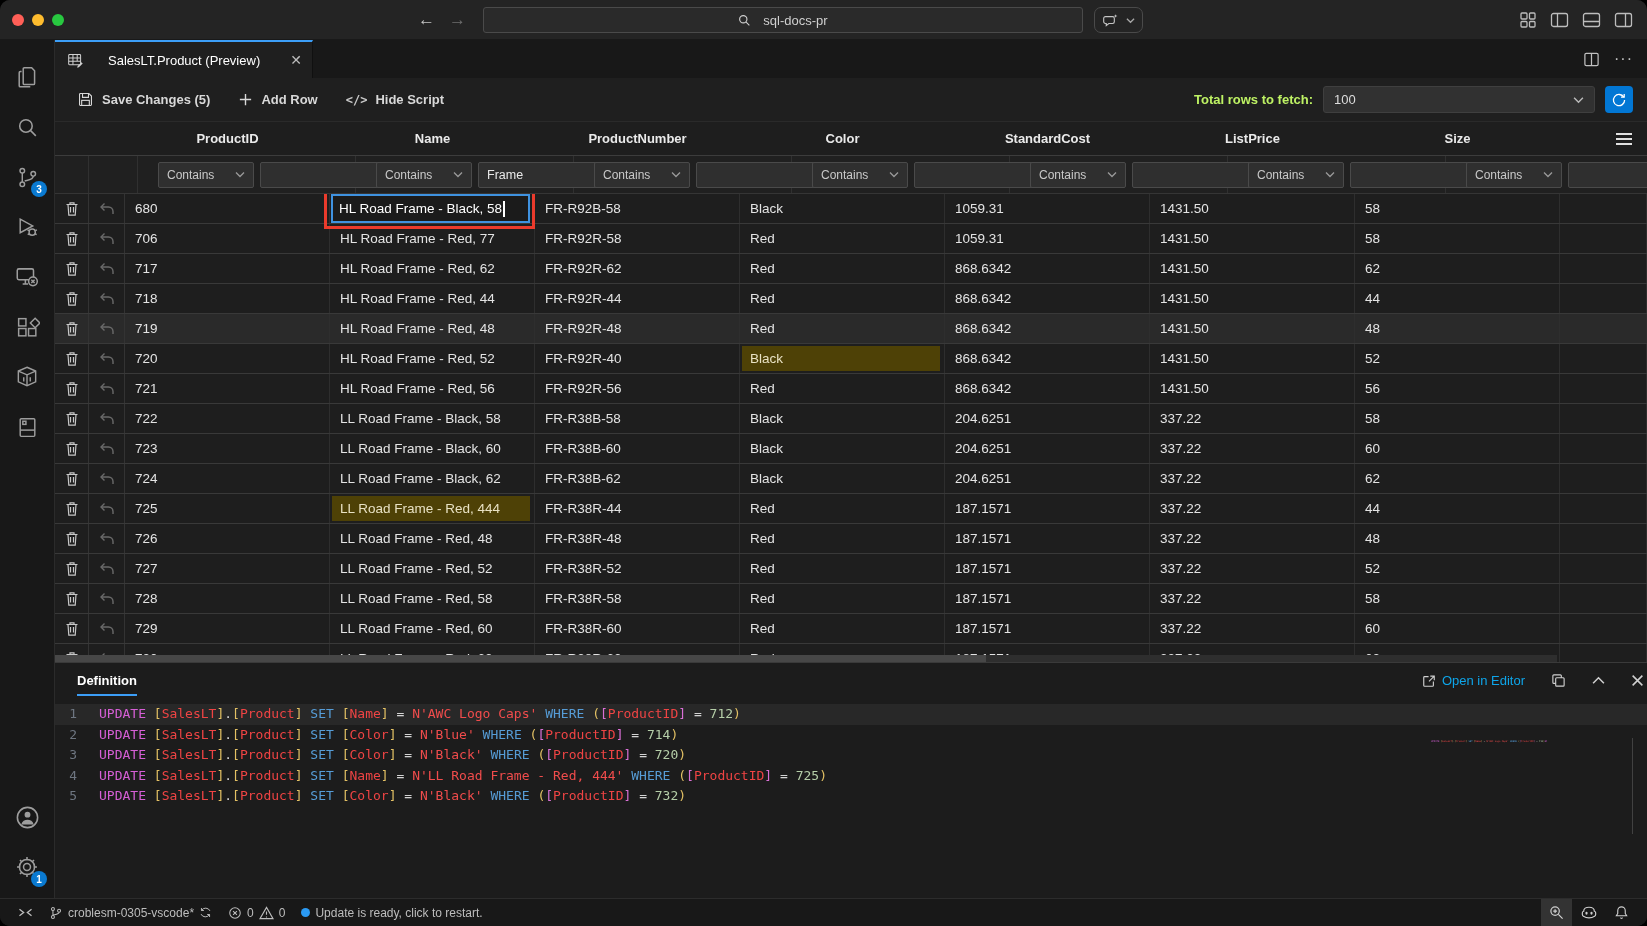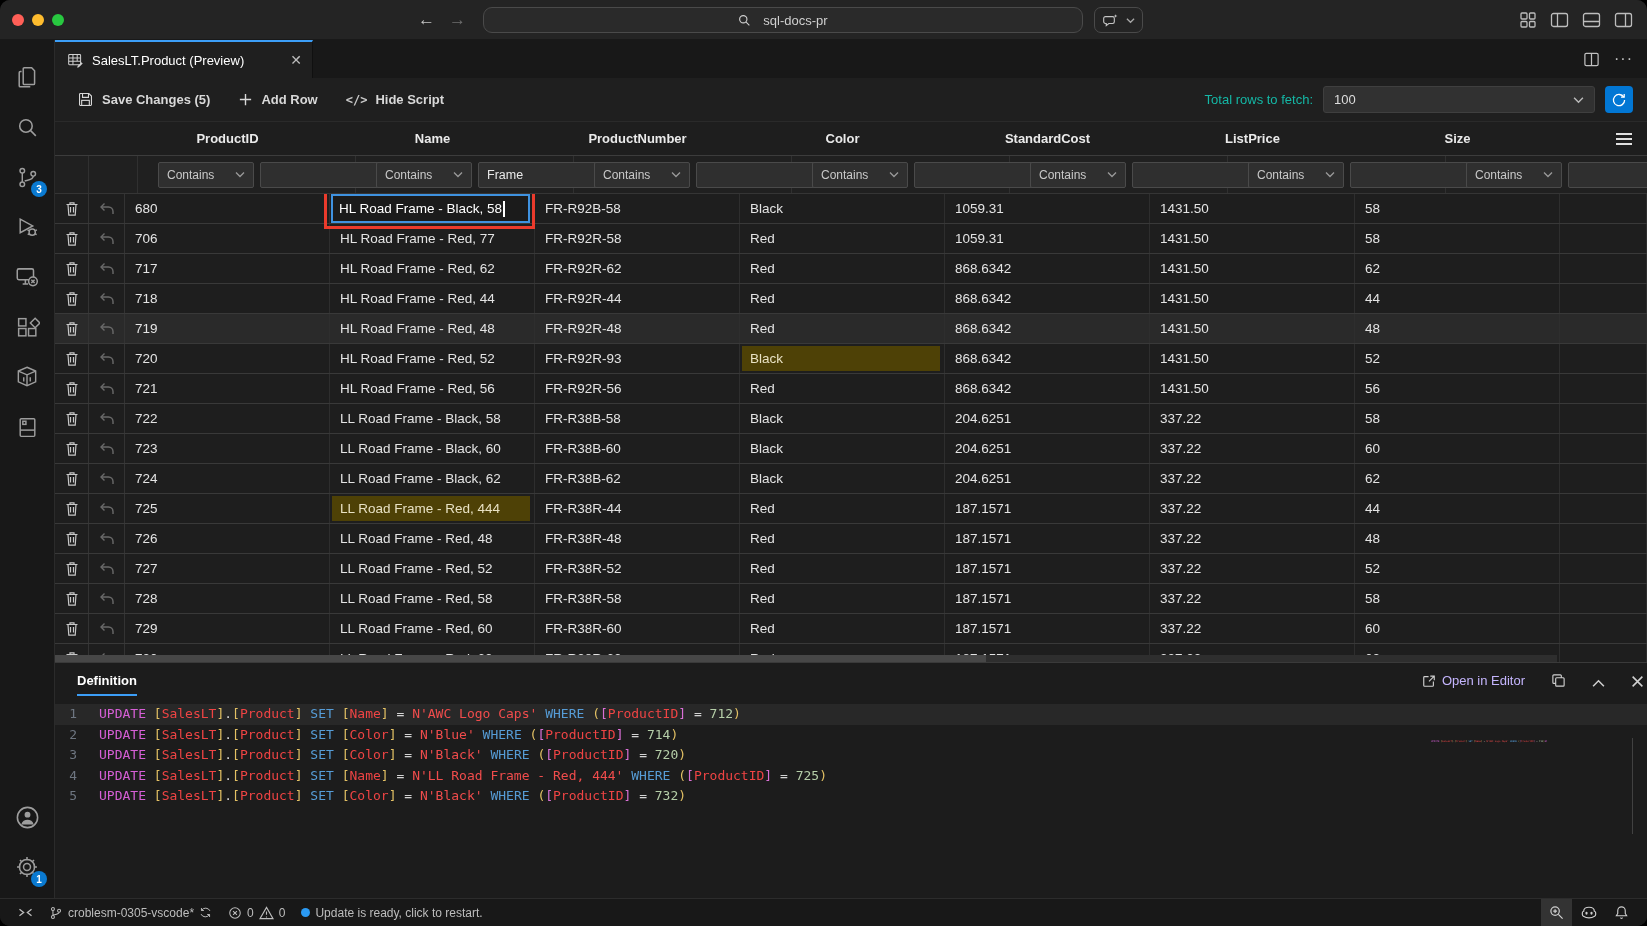--- a/index.html
+++ b/index.html
@@ -7,47 +7,47 @@
   body { font-family:"Liberation Sans", sans-serif; }
   .window { position:relative; width:1647px; height:926px; background:#1f1f1f; border-radius:10px; overflow:hidden; display:flex; flex-direction:column; }
 
   
   .titlebar { height:40px; background:#242424; display:flex; align-items:center; flex:0 0 auto; position:relative; border-bottom:1px solid #191919; }
   .traffic { display:flex; gap:8px; padding-left:12px; width:90px; }
   .tl { width:12px; height:12px; border-radius:50%; }
   .tl.red{ background:#ff5f57; } .tl.yellow{ background:#febc2e; } .tl.green{ background:#28c840; }
   .nav-arrows { position:absolute; left:418px; top:0; height:40px; display:flex; align-items:center; gap:14px; font-size:17px; }
   .nav-back { color:#c5c5c5; } .nav-fwd { color:#6e6e6e; }
-  .command-center { position:absolute; left:483px; top:7px; width:600px; height:26px; background:#2a2a2a; border:1px solid #4a4a4a; border-radius:9px; display:flex; align-items:center; justify-content:center; gap:12px; color:#cfcfcf; font-size:13px; }
+  .command-center { position:absolute; left:483px; top:7px; width:600px; height:26px; background:#2a2a2a; border:1px solid #4a4a4a; border-radius:3px; display:flex; align-items:center; justify-content:center; gap:12px; color:#cfcfcf; font-size:13px; }
   .copilot-btn { position:absolute; left:1094px; top:7px; height:26px; border:1px solid #4a4a4a; border-radius:7px; display:flex; align-items:center; padding:0 7px; gap:7px; color:#c5c5c5; }
   .titlebar-right { position:absolute; right:14px; top:0; height:40px; display:flex; align-items:center; gap:13px; }
   .titlebar-right svg { display:block; }
 
   
   .main { flex:1 1 auto; display:flex; min-height:0; }
   .activitybar { width:55px; background:#181818; border-right:1px solid #2b2b2b; display:flex; flex-direction:column; align-items:center; padding-top:12px; flex:0 0 auto; }
   .ab-item { position:relative; width:48px; height:50px; display:flex; align-items:center; justify-content:center; }
   .ab-spacer { flex:1; }
   .badge { position:absolute; right:4px; bottom:5px; min-width:16px; height:16px; border-radius:9px; background:#0a7ad1; color:#fff; font-size:10px; font-weight:bold; display:flex; align-items:center; justify-content:center; padding:0 3px; }
 
   .editor-area { flex:1; display:flex; flex-direction:column; min-width:0; background:#1f1f1f; }
 
   
   .tabstrip { height:38px; background:#181818; display:flex; align-items:stretch; flex:0 0 auto; position:relative; }
-  .tab { width:258px; background:#1f1f1f; border-top:2px solid #3c9ef7; border-right:1px solid #101010; display:flex; align-items:center; gap:8px; padding:0 10px 0 12px; color:#fff; font-size:13px; }
+  .tab { width:258px; background:#1f1f1f; border-top:2px solid #3c9ef7; border-right:1px solid #101010; display:flex; align-items:center; gap:24px; padding:0 10px 0 12px; color:#fff; font-size:13px; }
   .tab-close { margin-left:auto; color:#bdbdbd; font-size:14px; }
   .tab-actions { position:absolute; right:14px; top:0; height:38px; display:flex; align-items:center; gap:14px; color:#c0c0c0; }
   .ellipsis { font-size:16px; letter-spacing:1px; color:#c0c0c0; }
 
   
   .toolbar { height:44px; display:flex; align-items:center; padding:0 14px 0 22px; gap:28px; border-bottom:1px solid #2a2a2a; flex:0 0 auto; background:#1f1f1f; }
   .tb-item { display:flex; align-items:center; gap:8px; color:#d8d8d8; font-size:13px; font-weight:bold; }
   .tb-code { font-family:"DejaVu Sans Mono", monospace; font-weight:bold; font-size:12px; color:#c9c9c9; }
   .toolbar-right { margin-left:auto; display:flex; align-items:center; gap:10px; }
-  .tr-label { color:#14b8a6; font-size:13px; font-weight:normal; }
+  .tr-label { color:#bef264; font-size:13px; font-weight:bold; }
   .tr-select { width:272px; height:27px; background:#313131; border:1px solid #3f3f3f; border-radius:3px; display:flex; align-items:center; color:#dddddd; font-size:13px; padding:0 10px; }
   .tr-select .chev { margin-left:auto; color:#bbb; }
   .refresh-btn { width:28px; height:27px; background:#0277d4; border-radius:4px; display:flex; align-items:center; justify-content:center; }
 
   
   .grid { flex:1; display:flex; flex-direction:column; min-height:0; }
   .grid-cols { display:grid; grid-template-columns:34px 36px repeat(7, 205px) 1fr; }
   .grid-header { height:34px; align-items:center; background:#1e1e1e; border-bottom:1px solid #3c3c3c; flex:0 0 auto; position:relative; }
   .gh-cell { color:#eaeaea; font-size:13px; font-weight:bold; text-align:center; }
   .gh-menu { display:flex; justify-content:flex-end; padding-right:14px; }
@@ -68,21 +68,21 @@
   .edit-box { position:absolute; top:0; bottom:0; left:1px; right:4px; border:2px solid #3f92e0; background:#1b1b1b; display:flex; align-items:center; padding-left:6px; color:#fff; font-size:13.5px; white-space:nowrap; }
   .caret { width:2px; height:16px; background:#fff; margin-left:1px; }
   .hscroll { position:absolute; left:0; right:90px; bottom:0; height:7px; background:#2e2e2e; }
   .hscroll .thumb { height:100%; width:62%; background:#474747; }
 
   
   .defpanel { height:236px; flex:0 0 auto; background:#1c1c1c; border-top:1px solid #3a3a3a; display:flex; flex-direction:column; position:relative; }
   .def-header { height:35px; display:flex; align-items:center; padding:0 3px 0 22px; flex:0 0 auto; }
   .def-title { color:#ffffff; font-size:13px; font-weight:bold; position:relative; padding-bottom:8px; margin-top:8px; }
   .def-title::after { content:""; position:absolute; left:0; right:0; bottom:0; height:2px; background:#3c9ef7; }
-  .def-actions { margin-left:auto; display:flex; align-items:flex-end; gap:26px; color:#c4b5fd; font-size:13px; }
+  .def-actions { margin-left:auto; display:flex; align-items:center; gap:26px; color:#0ea5e9; font-size:13px; }
   .def-open { display:flex; align-items:center; gap:6px; }
   .code-area { flex:1; position:relative; font-family:"DejaVu Sans Mono", monospace; font-size:13px; padding-top:6px; overflow:hidden; }
   .code-line { display:flex; line-height:20.5px; white-space:pre; }
   .code-line.current { background:rgba(255,255,255,0.055); }
   .line-num { width:44px; text-align:right; color:#6e7681; flex:0 0 auto; padding-right:22px; }
   .tk-kwm { color:#d65fd6; } .tk-kwb { color:#569cd6; } .tk-b1 { color:#e2c064; } .tk-b2 { color:#da70d6; }
   .tk-id { color:#ef4444; } .tk-pl { color:#d4d4d4; } .tk-str { color:#f14c4c; } .tk-num { color:#b5cea8; }
   .def-minimap { position:absolute; top:42px; right:100px; width:116px; font-family:"DejaVu Sans Mono", monospace; font-size:2.3px; line-height:3.5px; white-space:pre; overflow:hidden; }
   .code-scroll-line { position:absolute; right:14px; top:40px; height:96px; width:1px; background:#414141; }
 
@@ -560,21 +560,21 @@
                   <path d="M2 5h7.5a4.5 4.5 0 0 1 4.5 4.5V12"></path>
                 </svg>
               </div>
               <div class="grid-cell">
                 <span class="cell-text">720</span>
               </div>
               <div class="grid-cell">
                 <span class="cell-text">HL Road Frame - Red, 52</span>
               </div>
               <div class="grid-cell">
-                <span class="cell-text">FR-R92R-93</span>
+                <span class="cell-text">FR-R92R-40</span>
               </div>
               <div class="grid-cell dirty">
                 <span class="cell-text">Black</span>
               </div>
               <div class="grid-cell">
                 <span class="cell-text">868.6342</span>
               </div>
               <div class="grid-cell">
                 <span class="cell-text">1431.50</span>
               </div>

